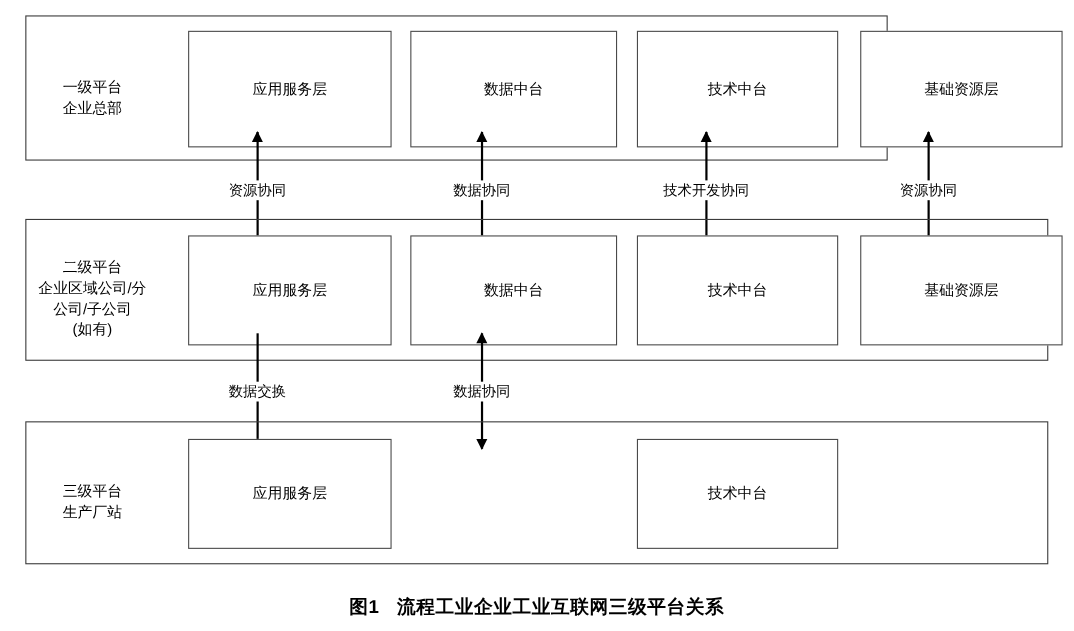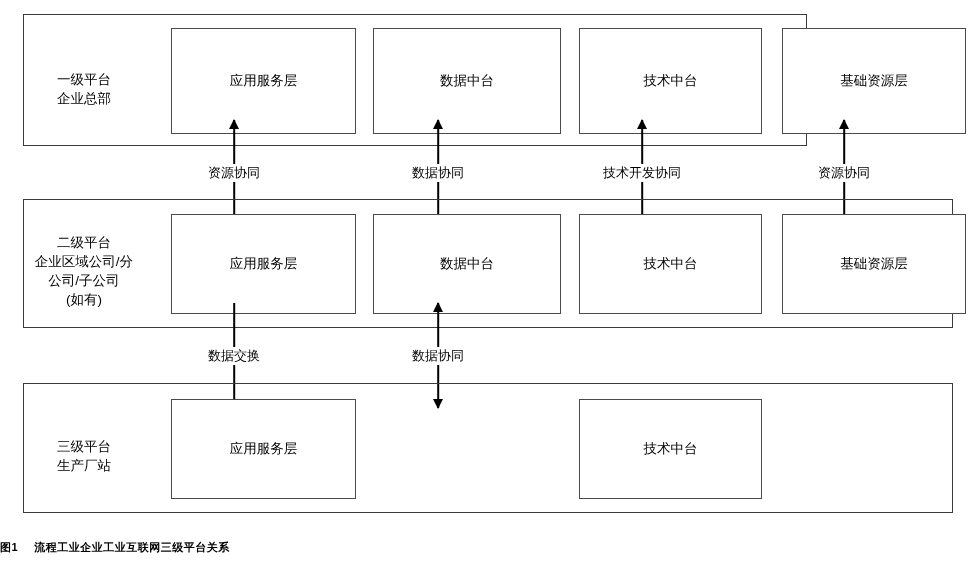--- a/index.html
+++ b/index.html
@@ -93,22 +93,22 @@
     background: #ffffff;
     padding: 1px 2px;
     white-space: nowrap;
   }
 
   
   .caption {
     position: absolute;
     left: 0;
     width: 976px;
-    text-align: left;
-    font-size: 11px;
+    text-align: center;
+    font-size: 17px;
     font-weight: bold;
     color: #000;
     letter-spacing: 0.5px;
   }
   .caption .cap-gap { display: inline-block; width: 16px; }
 </style>
 </head>
 <body>
 
 <div id="figure">

